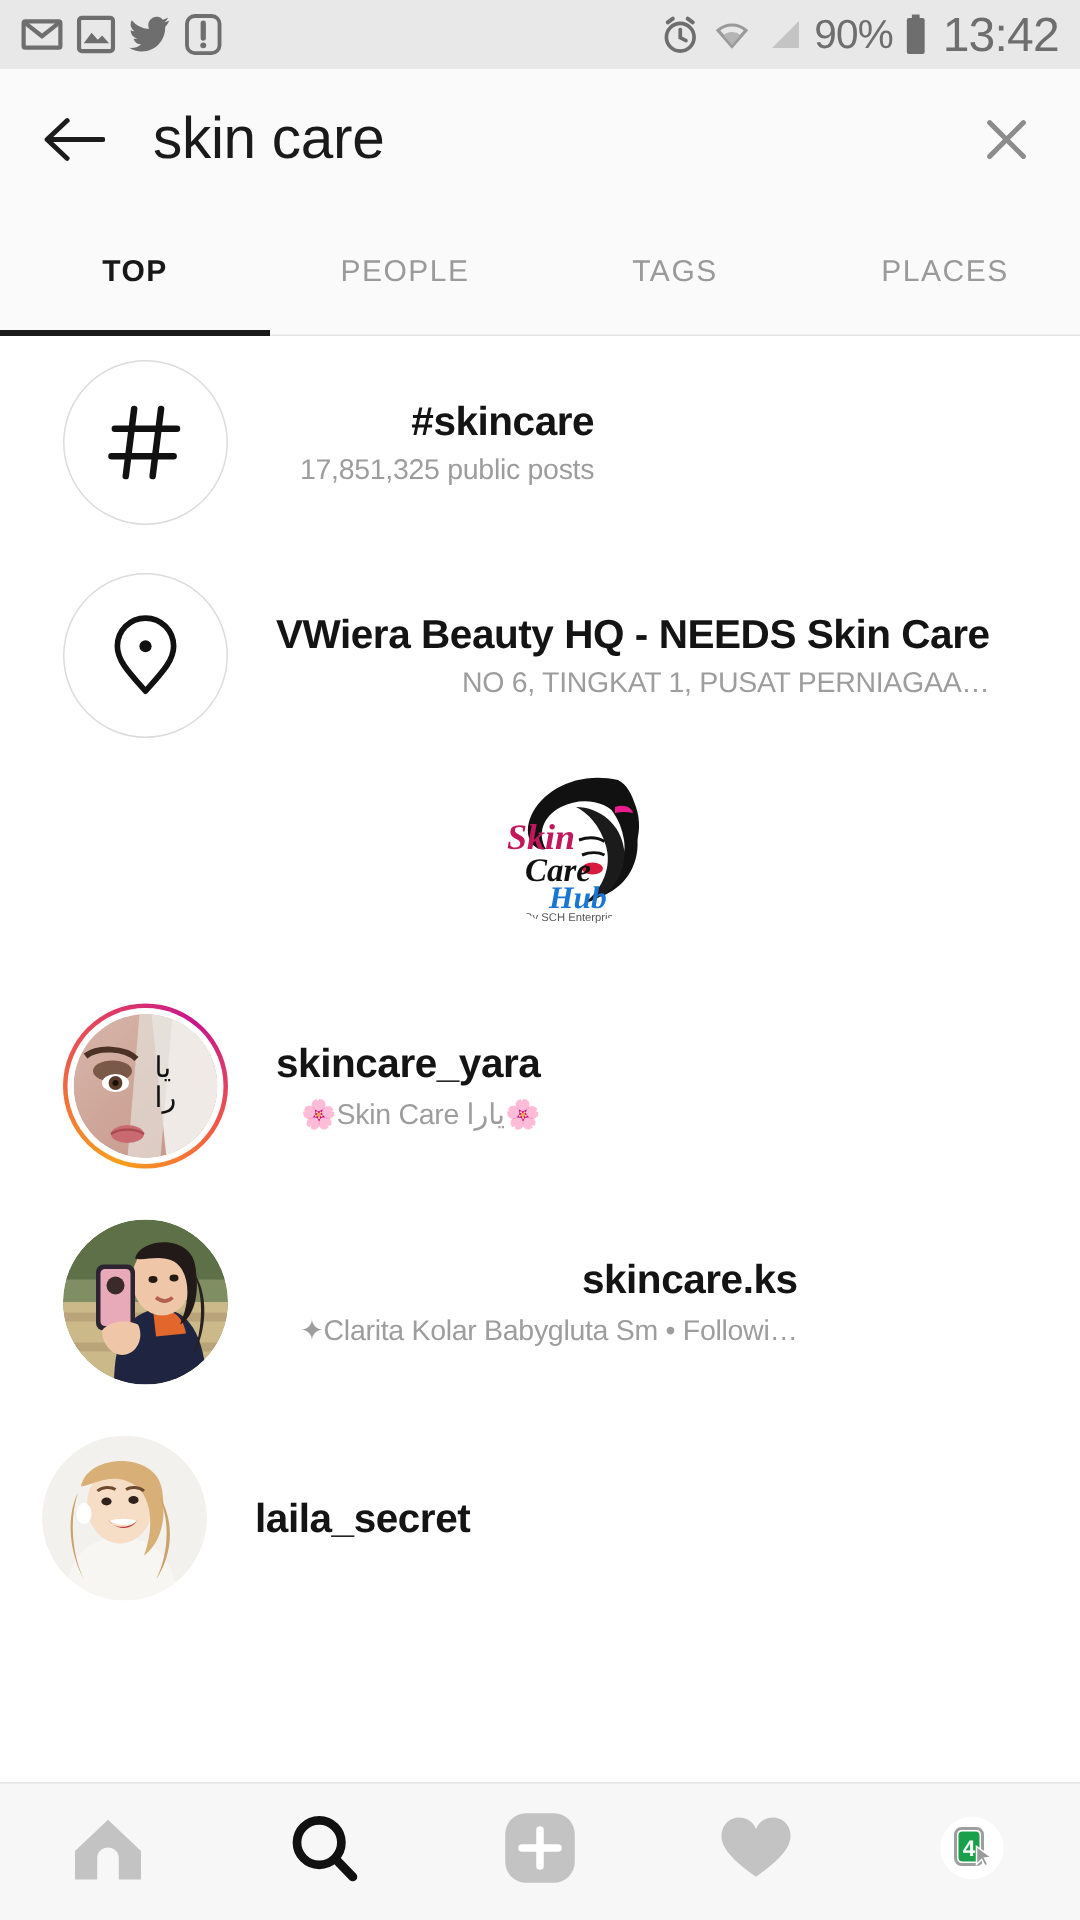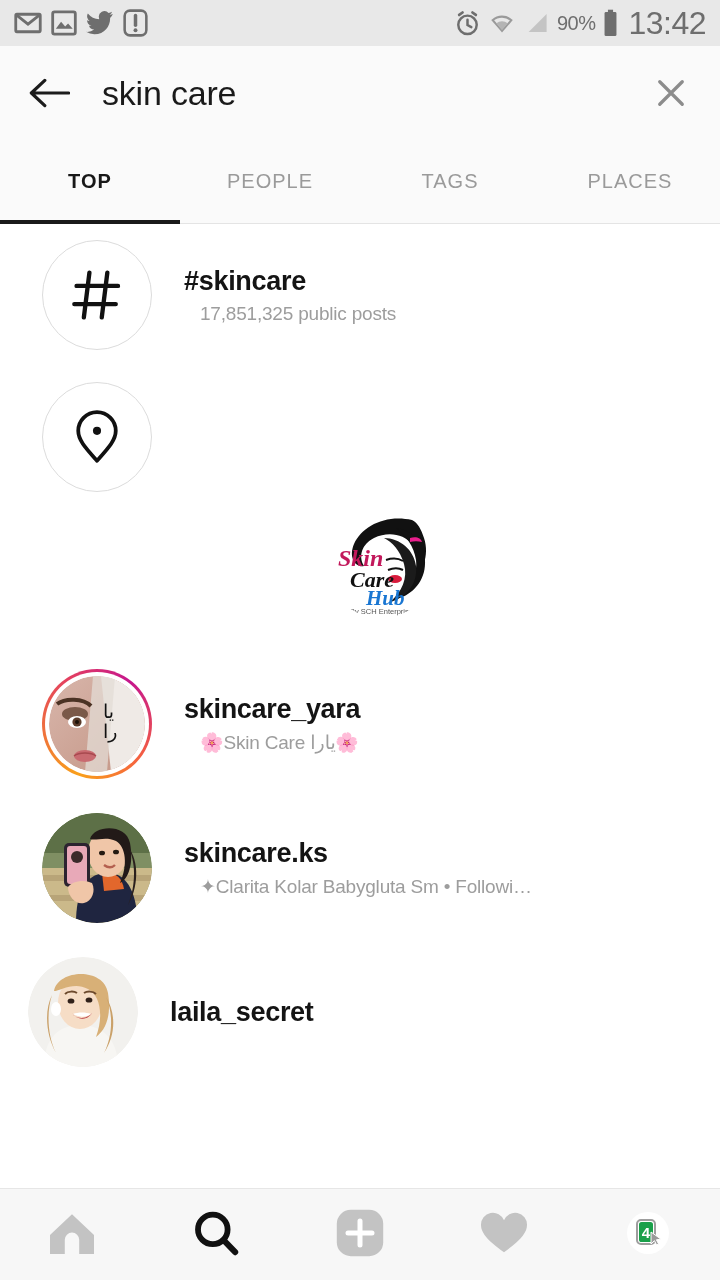--- a/index.html
+++ b/index.html
@@ -11,33 +11,33 @@
   }
 
   
   .status-bar{
     height:46px; background:#e8e8e8; display:flex; align-items:center;
     padding:0 14px; justify-content:space-between;
   }
   .status-left{ display:flex; align-items:center; gap:9px; }
   .status-right{ display:flex; align-items:center; gap:7px; }
   .sb-ico{ display:inline-flex; align-items:center; justify-content:center; }
-  .sb-txt{ color:#6e6e6e; font-size:20px; font-weight:400; letter-spacing:-0.5px; }
+  .sb-txt{ color:#6e6e6e; font-size:27px; font-weight:400; letter-spacing:-0.5px; }
   .sb-time{ color:#6e6e6e; font-size:32px; font-weight:400; letter-spacing:-0.5px; margin-left:2px;}
 
   
   .search-bar{
     height:94px; background:#fafafa; display:flex; align-items:center;
     padding:0 26px; gap:26px;
   }
   .back-btn{ width:46px; height:46px; display:flex; align-items:center; justify-content:center; flex:0 0 auto;}
   .search-input{
     flex:1 1 auto; border:none; outline:none; background:transparent;
     font-family:"Liberation Sans", sans-serif;
-    font-size:34px; color:#1a1a1a; letter-spacing:-0.2px; padding:0 4px;
+    font-size:39px; color:#1a1a1a; letter-spacing:-0.2px; padding:0 4px;
   }
   .clear-btn{ width:46px; height:46px; display:flex; align-items:center; justify-content:center; flex:0 0 auto;}
 
   
   .tabs{
     height:84px; background:#fafafa; display:flex; align-items:stretch;
     border-bottom:1px solid #e4e4e4; position:relative;
   }
   .tab{
     flex:1 1 0; display:flex; align-items:center; justify-content:center;
@@ -45,21 +45,21 @@
     position:relative;
   }
   .tab.active{ color:#181818; font-weight:700; }
   .tab.active:after{
     content:""; position:absolute; left:0; right:0; bottom:-1px; height:4px; background:#1a1a1a;
   }
 
   
   .results{ background:#fff; height:868px; overflow:hidden; position:relative; }
   .row{
-    display:flex; align-items:center; height:140px; padding:0 0 0 42px; gap:32px;
+    display:flex; align-items:center; height:140px; padding:0 0 0 42px; gap:32px;text-align:right;
   }
   .avatar-wrap{ flex:0 0 auto; width:110px; height:110px; position:relative; }
   .avatar{
     width:110px; height:110px; border-radius:50%; overflow:hidden; position:relative;
     background:#fff;
   }
   .avatar.outline{ border:1px solid #dcdcdc; display:flex; align-items:center; justify-content:center; }
   .avatar.ring{ width:102px; height:102px; margin:4px; }
   .ring-wrap{
     width:110px; height:110px; border-radius:50%;
@@ -192,20 +192,24 @@
   </div>
 
   <div class="row" style="height:142px;">
     <div class="avatar-wrap">
       <div class="avatar outline">
         <svg width="48" height="56" viewBox="0 0 34 40">
             <path d="M17 37 C9 28 3.6 22.4 3.6 15.6 A13.4 13.4 0 0 1 30.4 15.6 C30.4 22.4 25 28 17 37 Z" fill="none" stroke="#111" stroke-width="2.7" stroke-linejoin="round"></path>
             <circle cx="17" cy="15.6" r="2.9" fill="#111"></circle>
           </svg>
       </div>
+    </div>
+    <div class="txtcol">
+      <div class="r-title">VWiera Beauty HQ - NEEDS Skin Care</div>
+      <div class="r-sub">NO 6, TINGKAT 1, PUSAT PERNIAGAA…</div>
     </div>
   </div>
 
   <div class="row" style="height:144px;flex-direction:column;">
     <div class="avatar-wrap">
       <div class="avatar" style="background:#ffffff;">
         <svg width="110" height="110" viewBox="0 0 110 110">
           <rect width="110" height="110" fill="#ffffff"></rect>
 
           <path d="M86 12 C60 6 36 18 28 36 C22 50 30 60 38 58 C32 48 36 36 48 30 C62 23 78 26 86 36 C94 47 92 62 84 74 C96 66 104 48 98 30 C95 21 92 15 86 12 Z" fill="#111"></path>

